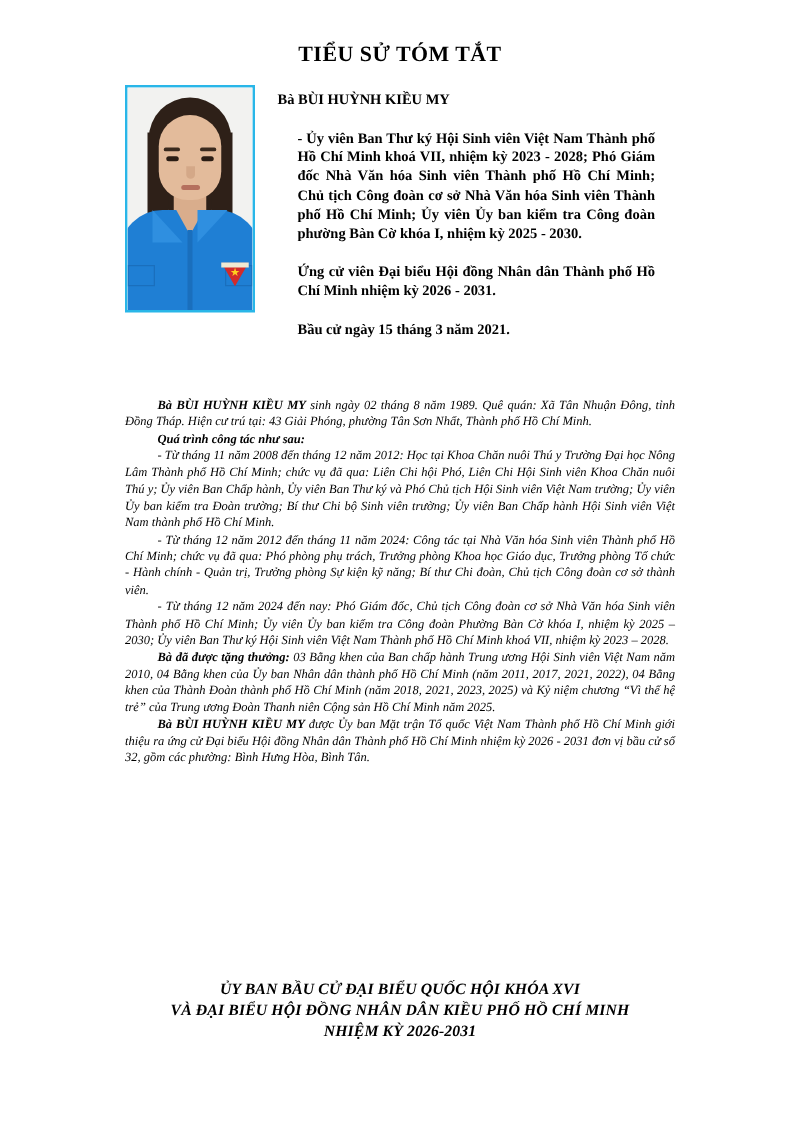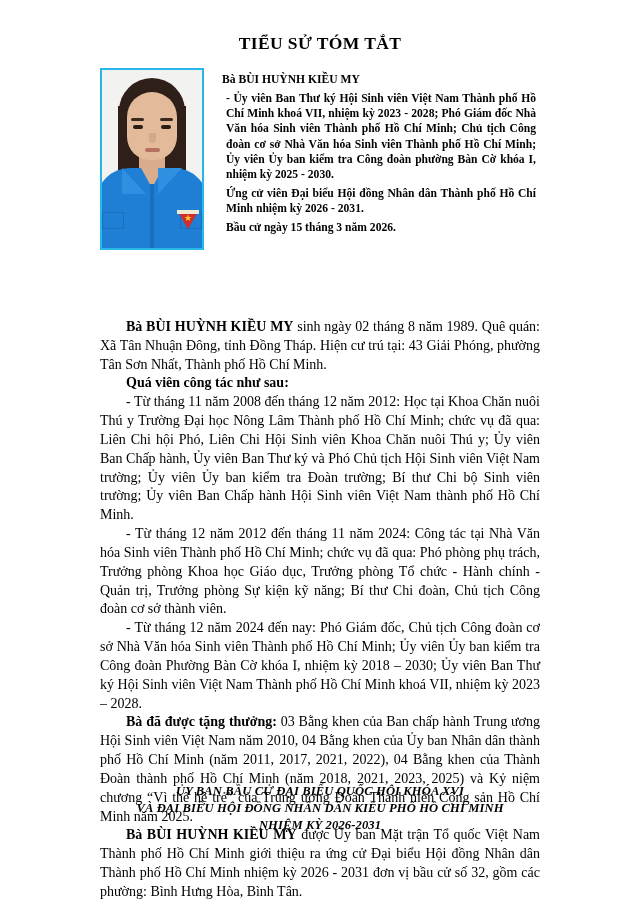--- a/index.html
+++ b/index.html
@@ -227,36 +227,37 @@
     left: 222px;
     top: 72px;
     width: 318px;
     font-size: 11.6px;
     font-weight: bold;
     line-height: 1.305;
     text-align: justify;
     text-justify: inter-word;
   }
   .header-block .hb-line {
-    margin: 4px;
+    margin: 16px;
   }
   .header-block .hb-name {
     margin: 0 0 1px 0;
   }
 
   
   .body-block {
     position: absolute;
     left: 100px;
     top: 318px;
     width: 440px;
-    font-size: 14px;
+    font-size: 10px;
     line-height: 1.345;
     text-align: justify;
     text-justify: inter-word;
+    font-style: italic;
   }
   .body-block p {
     margin: 0;
     text-indent: 26px;
   }
   .b {
     font-weight: bold;
   }
 
   
@@ -307,29 +308,29 @@
         <div class="ph-badge-bar"></div>
         <div class="ph-badge-star">★</div>
       </div>
     </div>
   </div>
 
   <div class="header-block">
     <p class="hb-name">Bà BÙI HUỲNH KIỀU MY</p>
     <p class="hb-line">- Ủy viên Ban Thư ký Hội Sinh viên Việt Nam Thành phố Hồ Chí Minh khoá VII, nhiệm kỳ 2023 - 2028; Phó Giám đốc Nhà Văn hóa Sinh viên Thành phố Hồ Chí Minh; Chủ tịch Công đoàn cơ sở Nhà Văn hóa Sinh viên Thành phố Hồ Chí Minh; Ủy viên Ủy ban kiểm tra Công đoàn phường Bàn Cờ khóa I, nhiệm kỳ 2025 - 2030.</p>
     <p class="hb-line">Ứng cử viên Đại biểu Hội đồng Nhân dân Thành phố Hồ Chí Minh nhiệm kỳ 2026 - 2031.</p>
-    <p class="hb-line">Bầu cử ngày 15 tháng 3 năm 2026.</p>
+    <p class="hb-line">Bầu cử ngày 15 tháng 3 năm 2021.</p>
   </div>
 
   <div class="body-block">
     <p><span class="b">Bà BÙI HUỲNH KIỀU MY</span><span> sinh ngày 02 tháng 8 năm 1989. Quê quán: Xã Tân Nhuận Đông, tỉnh Đồng Tháp. Hiện cư trú tại: 43 Giải Phóng, phường Tân Sơn Nhất, Thành phố Hồ Chí Minh.</span></p>
-    <p><span class="b">Quá viên công tác như sau:</span></p>
+    <p><span class="b">Quá trình công tác như sau:</span></p>
     <p>- Từ tháng 11 năm 2008 đến tháng 12 năm 2012: Học tại Khoa Chăn nuôi Thú y Trường Đại học Nông Lâm Thành phố Hồ Chí Minh; chức vụ đã qua: Liên Chi hội Phó, Liên Chi Hội Sinh viên Khoa Chăn nuôi Thú y; Ủy viên Ban Chấp hành, Ủy viên Ban Thư ký và Phó Chủ tịch Hội Sinh viên Việt Nam trường; Ủy viên Ủy ban kiểm tra Đoàn trường; Bí thư Chi bộ Sinh viên trường; Ủy viên Ban Chấp hành Hội Sinh viên Việt Nam thành phố Hồ Chí Minh.</p>
     <p>- Từ tháng 12 năm 2012 đến tháng 11 năm 2024: Công tác tại Nhà Văn hóa Sinh viên Thành phố Hồ Chí Minh; chức vụ đã qua: Phó phòng phụ trách, Trưởng phòng Khoa học Giáo dục, Trưởng phòng Tổ chức - Hành chính - Quản trị, Trưởng phòng Sự kiện kỹ năng; Bí thư Chi đoàn, Chủ tịch Công đoàn cơ sở thành viên.</p>
-    <p>- Từ tháng 12 năm 2024 đến nay: Phó Giám đốc, Chủ tịch Công đoàn cơ sở Nhà Văn hóa Sinh viên Thành phố Hồ Chí Minh; Ủy viên Ủy ban kiểm tra Công đoàn Phường Bàn Cờ khóa I, nhiệm kỳ 2018 – 2030; Ủy viên Ban Thư ký Hội Sinh viên Việt Nam Thành phố Hồ Chí Minh khoá VII, nhiệm kỳ 2023 – 2028.</p>
+    <p>- Từ tháng 12 năm 2024 đến nay: Phó Giám đốc, Chủ tịch Công đoàn cơ sở Nhà Văn hóa Sinh viên Thành phố Hồ Chí Minh; Ủy viên Ủy ban kiểm tra Công đoàn Phường Bàn Cờ khóa I, nhiệm kỳ 2025 – 2030; Ủy viên Ban Thư ký Hội Sinh viên Việt Nam Thành phố Hồ Chí Minh khoá VII, nhiệm kỳ 2023 – 2028.</p>
     <p><span class="b">Bà đã được tặng thưởng:</span><span> 03 Bằng khen của Ban chấp hành Trung ương Hội Sinh viên Việt Nam năm 2010, 04 Bằng khen của Ủy ban Nhân dân thành phố Hồ Chí Minh (năm 2011, 2017, 2021, 2022), 04 Bằng khen của Thành Đoàn thành phố Hồ Chí Minh (năm 2018, 2021, 2023, 2025) và Kỷ niệm chương “Vì thế hệ trẻ” của Trung ương Đoàn Thanh niên Cộng sản Hồ Chí Minh  năm 2025.</span></p>
     <p><span class="b">Bà BÙI HUỲNH KIỀU MY</span><span> được Ủy ban Mặt trận Tổ quốc Việt Nam Thành phố Hồ Chí Minh giới thiệu ra ứng cử Đại biểu Hội đồng Nhân dân Thành phố Hồ Chí Minh nhiệm kỳ 2026 - 2031 đơn vị bầu cử số 32, gồm các phường: Bình Hưng Hòa, Bình Tân.</span></p>
   </div>
 
   <div class="footer-block">
     <div>ỦY BAN BẦU CỬ ĐẠI BIỂU QUỐC HỘI KHÓA XVI</div>
     <div>VÀ ĐẠI BIỂU HỘI ĐỒNG NHÂN DÂN KIỀU PHỐ HỒ CHÍ MINH</div>
     <div>NHIỆM KỲ 2026-2031</div>
   </div>
 

